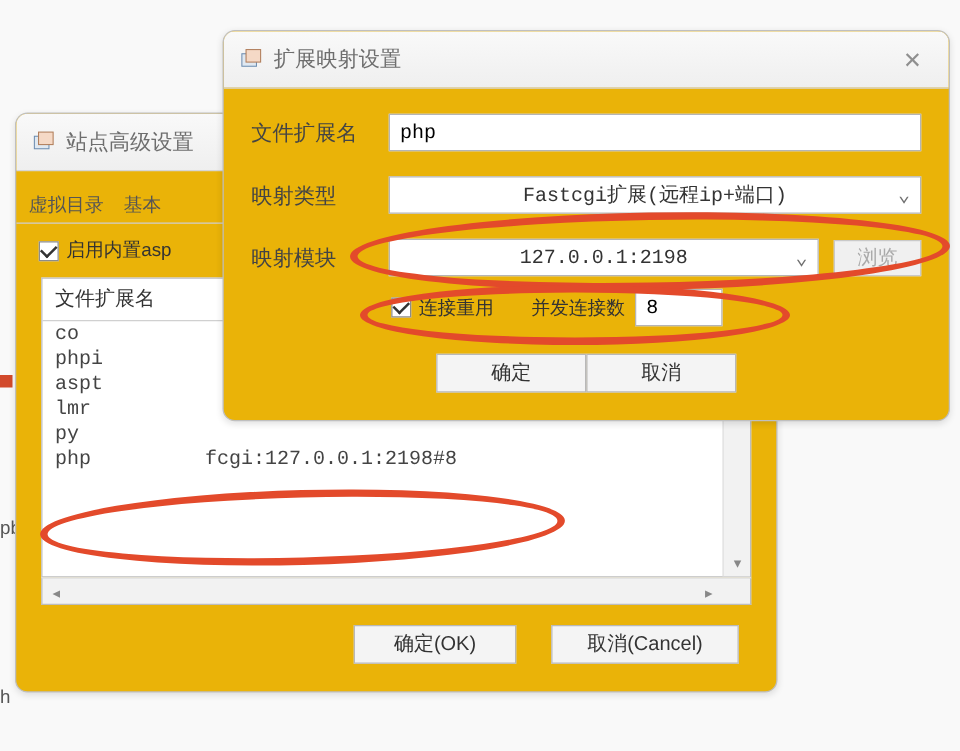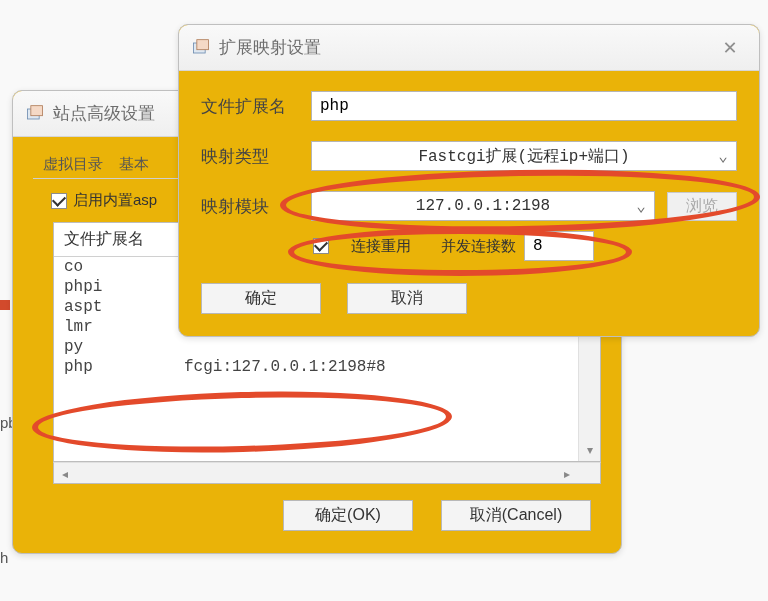--- a/index.html
+++ b/index.html
@@ -40,21 +40,21 @@
     display: flex; align-items: center; justify-content: center;
     color: #8f8f8f;
     font-size: 18px;
   }
 
   
   .backwin {
     top: 90px; left: 12px;
     width: 610px;
   }
-  .backwin .content { padding: 14px 12px 18px 20px; }
+  .backwin .content { padding: 14px 12px 18px 0; }
   .tabs {
     display: flex;
     border-bottom: 1px solid #cfcfcf;
     margin-bottom: 10px;
     padding-left: 6px;
   }
   .tab {
     padding: 4px 4px 4px 4px;
     color: #555;
     margin-right: 8px;
@@ -203,22 +203,21 @@
     padding:3px 18px;
     font-size:16px;
   }
   .subrow{
     display:flex; align-items:center;
     margin-left:112px;
     gap:30px;
   }
   .frontbtns{
     display:flex;
-    justify-content:flex-start;
-    gap:26px;
+    justify-content:center;
     margin-top:22px;
   }
 
   
   .ring{
     position:absolute;
     border:6px solid #e34a2b;
     border-radius:50%;
     pointer-events:none;
   }
@@ -335,21 +334,21 @@
     <div class="formrow" style="margin-bottom:10px;">
       <div class="lbl">映射模块</div>
       <div class="combo">
         <span>127.0.0.1:2198</span>
         <span class="caret">⌄</span>
       </div>
       <div class="browsebtn">浏览</div>
     </div>
 
     <div class="subrow">
-      <div class="chk" style="margin:0;gap:16px;">
+      <div class="chk" style="margin:0;">
         <span class="box checked"></span>
         <span>连接重用</span>
       </div>
       <div style="display:flex;align-items:center;gap:8px;">
         <span>并发连接数</span>
         <input class="textinput" style="width: 70px; flex: 0 0 auto;" value="8">
       </div>
     </div>
 
     <div class="frontbtns">

